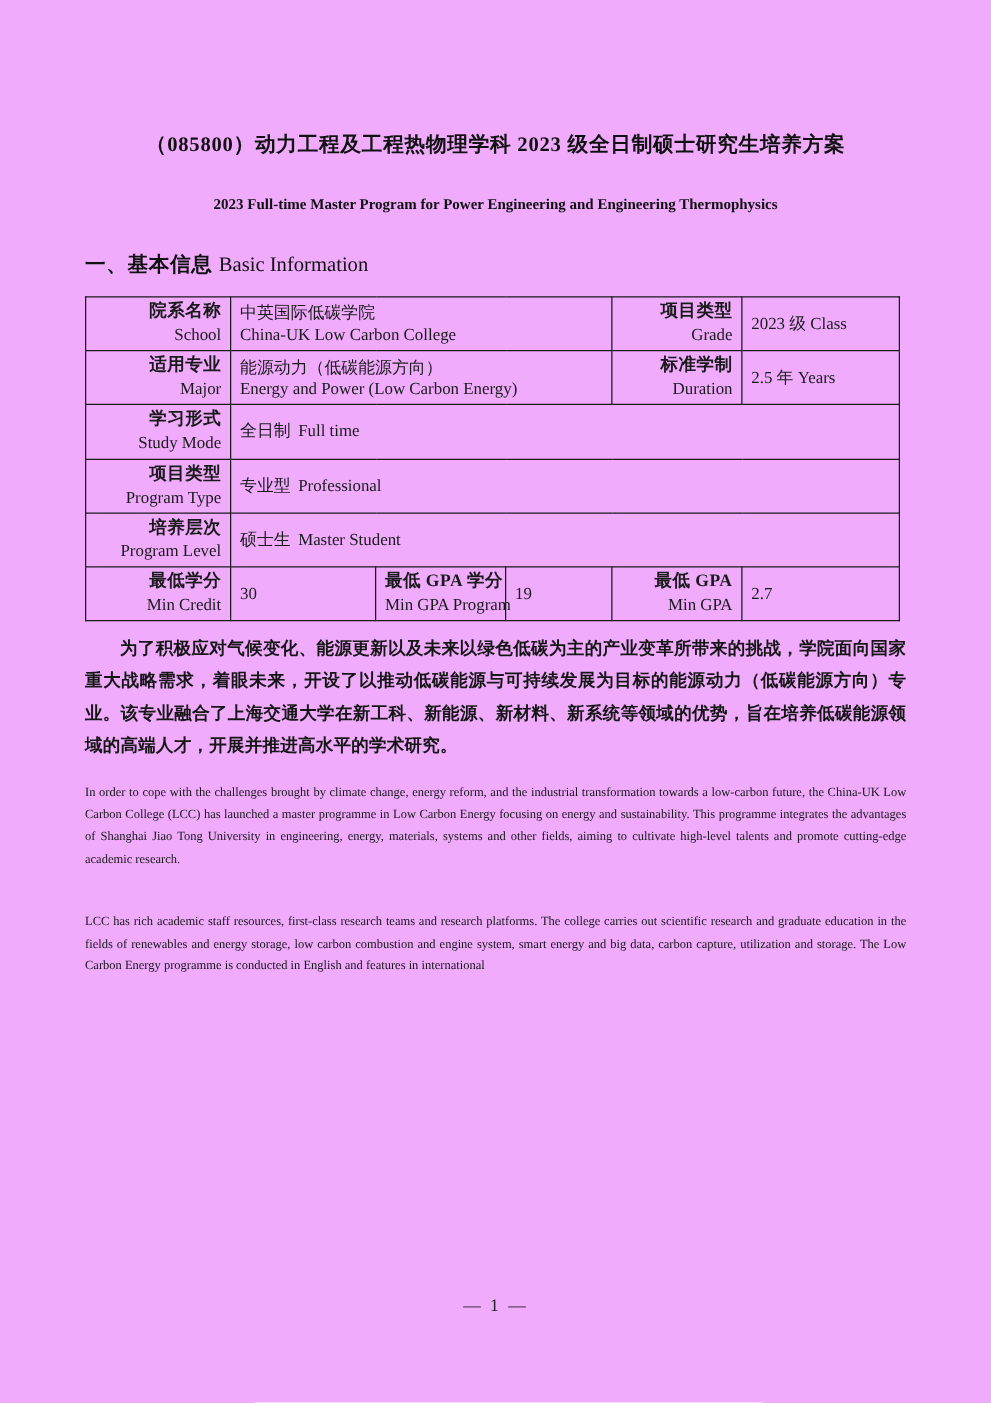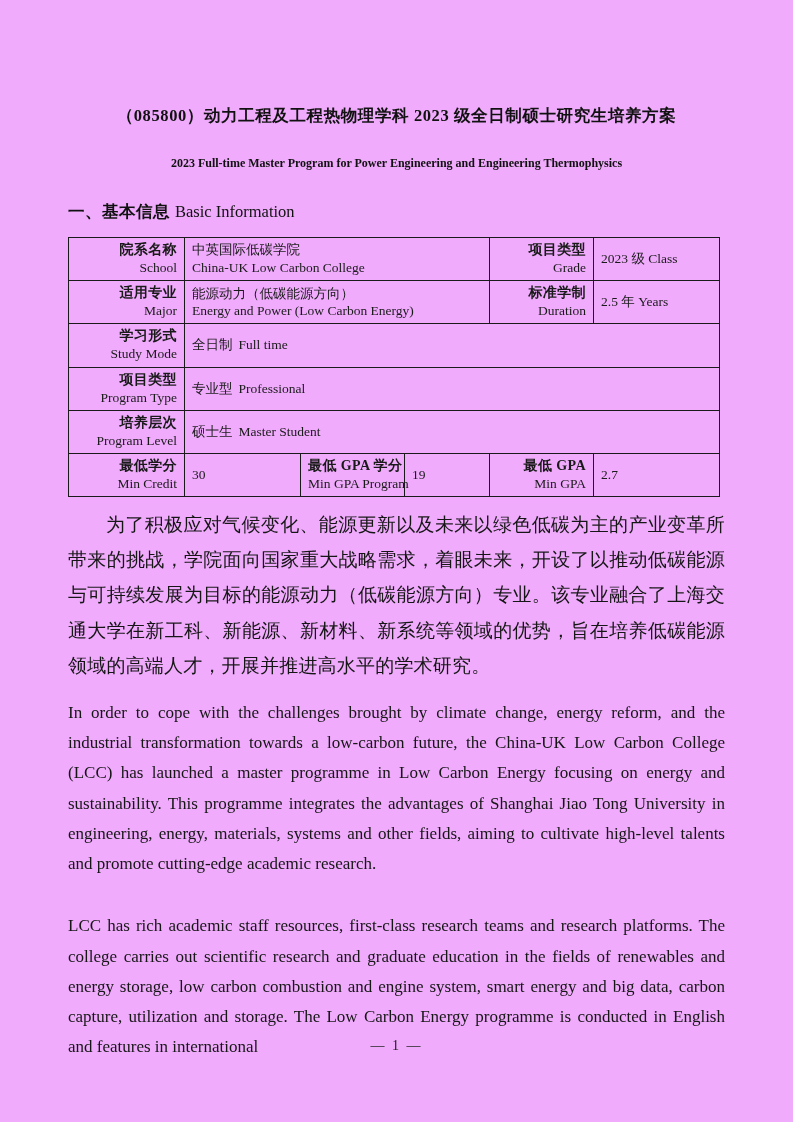--- a/index.html
+++ b/index.html
@@ -106,29 +106,30 @@
     display: inline;
   }
   td.value.inline .en {
     margin-left: 6px;
   }
 
   
   p.cn-para {
     margin: 10px 0 0 0;
     text-indent: 2em;
-    font-size: 19px;
+    font-size: 14px;
     line-height: 1.85;
     text-align: justify;
     letter-spacing: 0.2px;
     color: #161616;
+    font-weight: bold;
   }
   p.en-para {
     margin: 15px 0 0 0;
-    font-size: 17px;
+    font-size: 10px;
     line-height: 1.78;
     text-align: justify;
     color: #161616;
   }
   .para-gap {
     height: 17px;
   }
 
   
   .footer {

